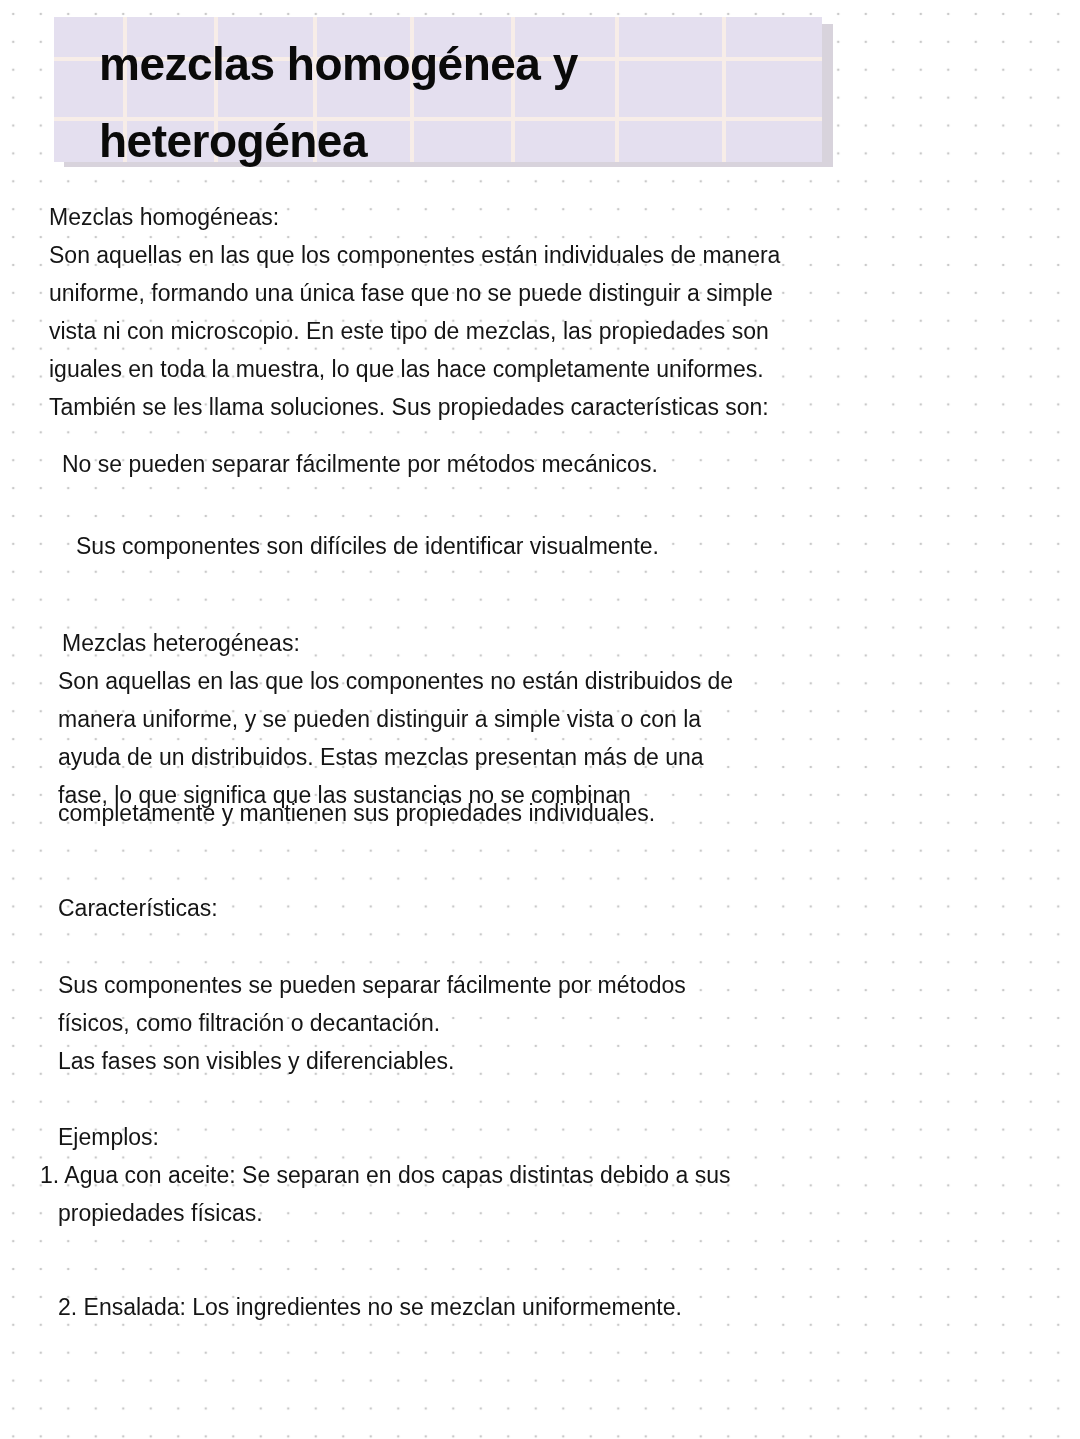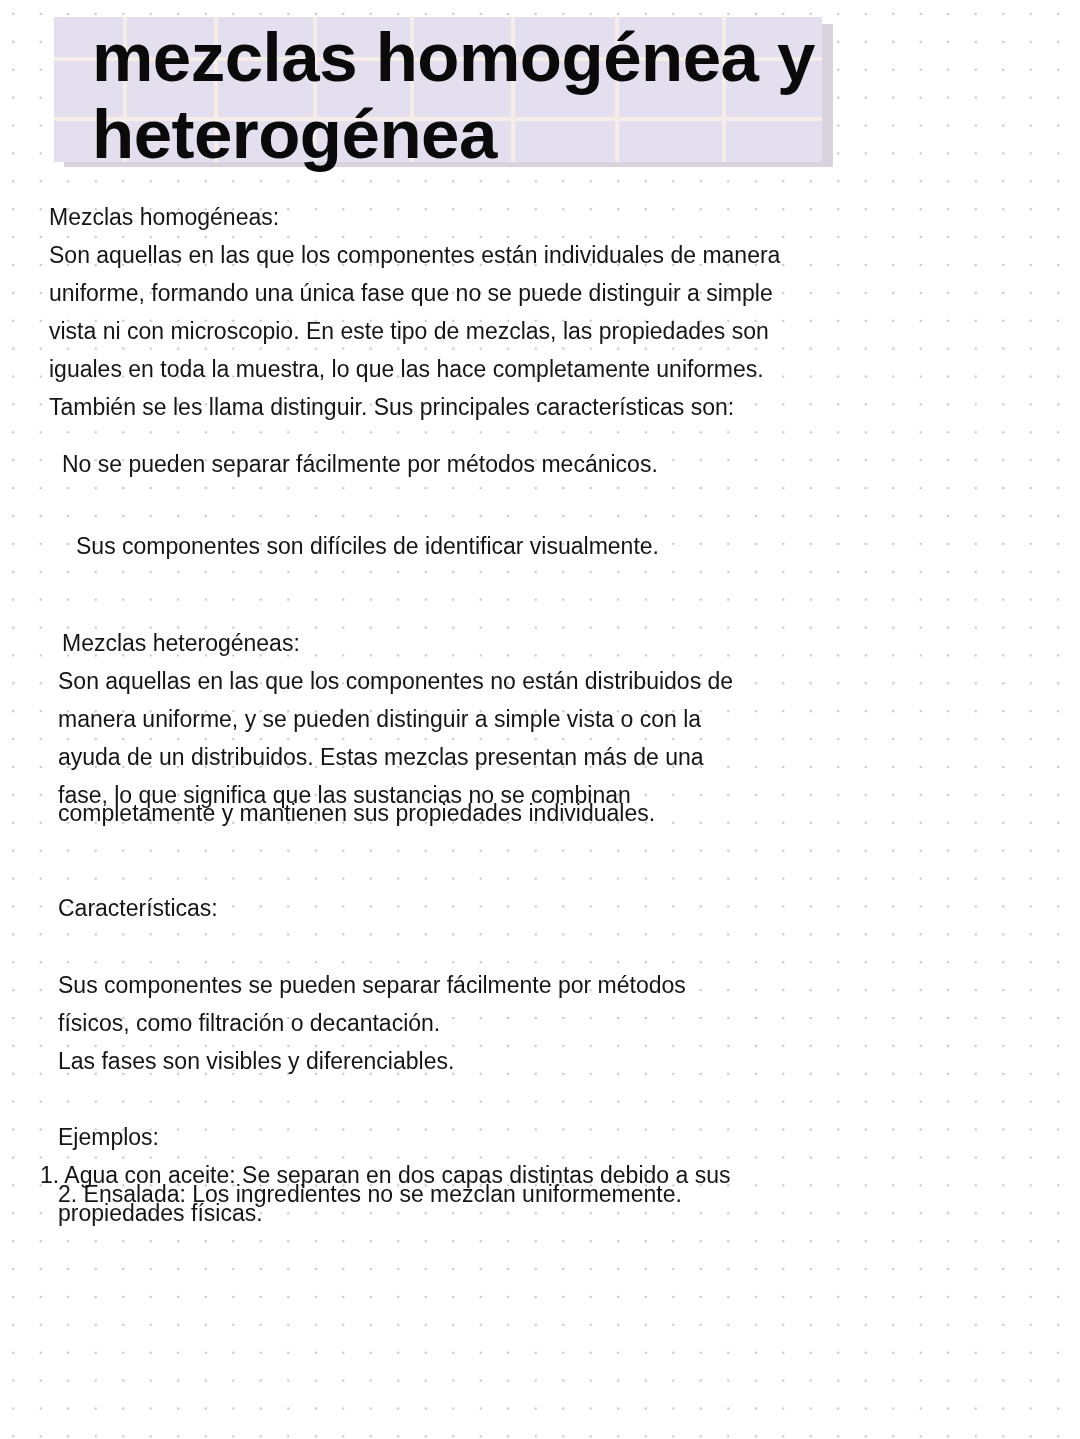--- a/index.html
+++ b/index.html
@@ -48,24 +48,24 @@
       position: absolute;
       left: 0;
       width: 100%;
       height: 4px;
       background: #f7ede8;
     }
     .title-text {
       position: absolute;
       left: 83px;
       top: 10px;
-      margin: 9px;
+      margin: 16px;
       font-family: "Liberation Sans", "DejaVu Sans", sans-serif;
       font-weight: 700;
-      font-size: 69px;
+      font-size: 46px;
       line-height: 77px;
       color: #0a0a0a;
       letter-spacing: -0.5px;
       white-space: pre;
     }
 
     
     .txt {
       position: absolute;
       margin: 12px;
@@ -91,34 +91,34 @@
   <div class="hline" style="top:100px"></div>
 </div>
 <h1 class="title-text"><span>mezclas homogénea y</span>
 <span>heterogénea</span></h1>
 
 <p class="txt" style="left:37px; top:186px">Mezclas homogéneas:</p>
 <p class="txt" style="left:37px; top:224px">Son aquellas en las que los componentes están individuales de manera</p>
 <p class="txt" style="left:37px; top:262px">uniforme, formando una única fase que no se puede distinguir a simple</p>
 <p class="txt" style="left:37px; top:300px">vista ni con microscopio. En este tipo de mezclas, las propiedades son</p>
 <p class="txt" style="left:37px; top:338px">iguales en toda la muestra, lo que las hace completamente uniformes.</p>
-<p class="txt" style="left:37px; top:376px">También se les llama distinguir. Sus principales características son:</p>
+<p class="txt" style="left:37px; top:376px">También se les llama soluciones. Sus propiedades características son:</p>
 
 <p class="txt" style="left:50px; top:433px">No se pueden separar fácilmente por métodos mecánicos.</p>
 <p class="txt" style="left:64px; top:515px">Sus componentes son difíciles de identificar visualmente.</p>
 
 <p class="txt" style="left:50px; top:612px">Mezclas heterogéneas:</p>
 <p class="txt" style="left:46px; top:650px">Son aquellas en las que los componentes no están distribuidos de</p>
 <p class="txt" style="left:46px; top:688px">manera uniforme, y se pueden distinguir a simple vista o con la</p>
 <p class="txt" style="left:46px; top:726px">ayuda de un distribuidos. Estas mezclas presentan más de una</p>
 <p class="txt" style="left:46px; top:764px">fase, lo que significa que las sustancias no se combinan</p>
 <p class="txt" style="left:46px; top:782px">completamente y mantienen sus propiedades individuales.</p>
 
 <p class="txt" style="left:46px; top:877px">Características:</p>
 
 <p class="txt" style="left:46px; top:954px">Sus componentes se pueden separar fácilmente por métodos</p>
 <p class="txt" style="left:46px; top:992px">físicos, como filtración o decantación.</p>
 <p class="txt" style="left:46px; top:1030px">Las fases son visibles y diferenciables.</p>
 
 <p class="txt" style="left:46px; top:1106px">Ejemplos:</p>
 <p class="txt" style="left:28px; top:1144px">1. Agua con aceite: Se separan en dos capas distintas debido a sus</p>
 <p class="txt" style="left:46px; top:1182px">propiedades físicas.</p>
-<p class="txt" style="left:46px; top:1163px">2. Ensalada: Los ingredientes no se mezclan uniformemente.</p>
+<p class="txt" style="left:46px; top:1276px">2. Ensalada: Los ingredientes no se mezclan uniformemente.</p>
 
 </body></html>

